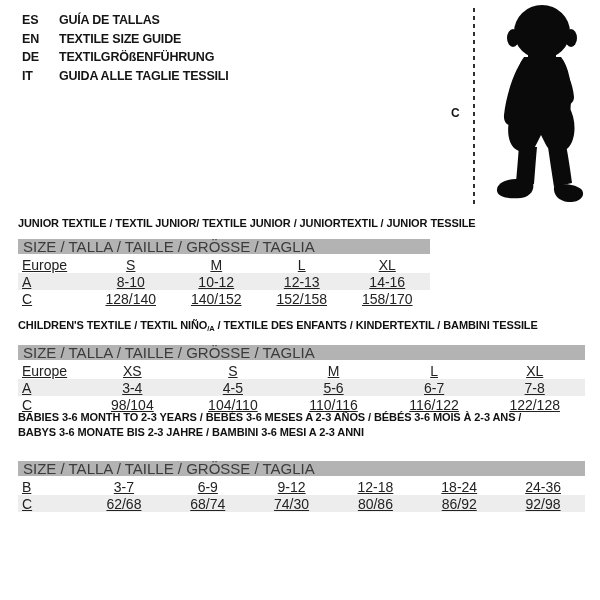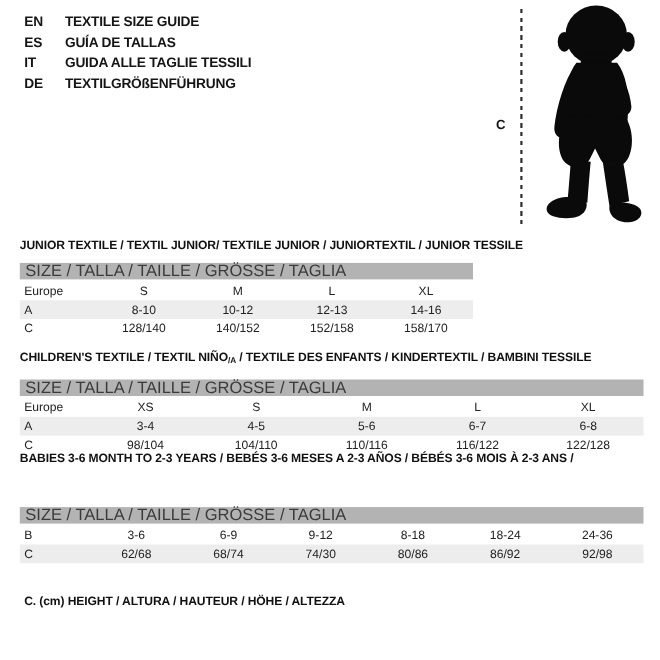--- a/index.html
+++ b/index.html
@@ -47,54 +47,54 @@
   }
   .sub-a { font-size: 7.5px; vertical-align: -2px; }
 
   
   .size-table { left: 18px; }
   .size-bar {
     background: var(--bar_bg); color: #3b3b3b;
     font-size: 15px; line-height: 15px; height: 15px;
     padding-left: 5px; margin-bottom: 2px; white-space: nowrap;
   }
-  .t-row { display: grid; height: 17px; align-items: center; font-size: 11px; color: #222; }
+  .t-row { display: grid; height: 17px; align-items: center; font-size: 14px; color: #222; text-decoration: underline; }
   .cols4 { grid-template-columns: 70px repeat(4, 1fr); }
   .cols5 { grid-template-columns: 64px repeat(5, 1fr); }
   .cols6 { grid-template-columns: 64px repeat(6, 1fr); }
   .t-row .lbl { text-align: left; padding-left: 4px; }
   .t-row .val { text-align: center; }
   .r-alt { background: var(--row_alt); }
 
   
   .legend { left: 22px; top: 539px; }
   .legend-line {
     font-size: 11px; font-weight: bold; line-height: 17px;
     letter-spacing: -0.1px; white-space: nowrap; color: #111;
   }
 </style>
 </head>
 <body>
 
 <div class="abs lang-list">
   <div class="lang-row">
+    <span>ES</span>
+    <span>GUÍA DE TALLAS</span>
+  </div>
+  <div class="lang-row">
     <span>EN</span>
     <span>TEXTILE SIZE GUIDE</span>
   </div>
   <div class="lang-row">
-    <span>ES</span>
-    <span>GUÍA DE TALLAS</span>
+    <span>DE</span>
+    <span>TEXTILGRÖßENFÜHRUNG</span>
   </div>
   <div class="lang-row">
     <span>IT</span>
     <span>GUIDA ALLE TAGLIE TESSILI</span>
-  </div>
-  <div class="lang-row">
-    <span>DE</span>
-    <span>TEXTILGRÖßENFÜHRUNG</span>
   </div>
 </div>
 
 <div class="abs measure-line"></div>
 <div class="abs measure-label">C</div>
 
 <svg class="abs baby-svg" width="110" height="206" viewBox="0 0 110 206" aria-hidden="true">
   <g style="fill: var(--silhouette, #0a0a0a)">
 
     <ellipse cx="27" cy="35" rx="6" ry="9"></ellipse>
@@ -162,53 +162,53 @@
     <span class="val">M</span>
     <span class="val">L</span>
     <span class="val">XL</span>
   </div>
   <div class="t-row cols5 r-alt">
     <span class="lbl">A</span>
     <span class="val">3-4</span>
     <span class="val">4-5</span>
     <span class="val">5-6</span>
     <span class="val">6-7</span>
-    <span class="val">6-8</span>
+    <span class="val">7-8</span>
   </div>
   <div class="t-row cols5">
     <span class="lbl">C</span>
     <span class="val">98/104</span>
     <span class="val">104/110</span>
     <span class="val">110/116</span>
     <span class="val">116/122</span>
     <span class="val">122/128</span>
   </div>
 </div>
 
 <div class="abs sec-title" style="top:410px;">
   <div>BABIES 3-6 MONTH TO 2-3 YEARS / BEBÉS 3-6 MESES A 2-3 AÑOS / BÉBÉS 3-6 MOIS À 2-3 ANS /</div>
+  <div>BABYS 3-6 MONATE BIS 2-3 JAHRE / BAMBINI 3-6 MESI A 2-3 ANNI</div>
 </div>
 
 <div class="abs size-table" style="top:461px; width:567px;">
   <div class="size-bar">SIZE / TALLA / TAILLE / GRÖSSE / TAGLIA</div>
   <div class="t-row cols6">
     <span class="lbl">B</span>
-    <span class="val">3-6</span>
+    <span class="val">3-7</span>
     <span class="val">6-9</span>
     <span class="val">9-12</span>
-    <span class="val">8-18</span>
+    <span class="val">12-18</span>
     <span class="val">18-24</span>
     <span class="val">24-36</span>
   </div>
   <div class="t-row cols6 r-alt">
     <span class="lbl">C</span>
     <span class="val">62/68</span>
     <span class="val">68/74</span>
     <span class="val">74/30</span>
     <span class="val">80/86</span>
     <span class="val">86/92</span>
     <span class="val">92/98</span>
   </div>
 </div>
 
 <div class="abs legend">
-  <div class="legend-line">C. (cm) HEIGHT / ALTURA / HAUTEUR / HÖHE / ALTEZZA</div>
 </div>
 
 </body></html>

